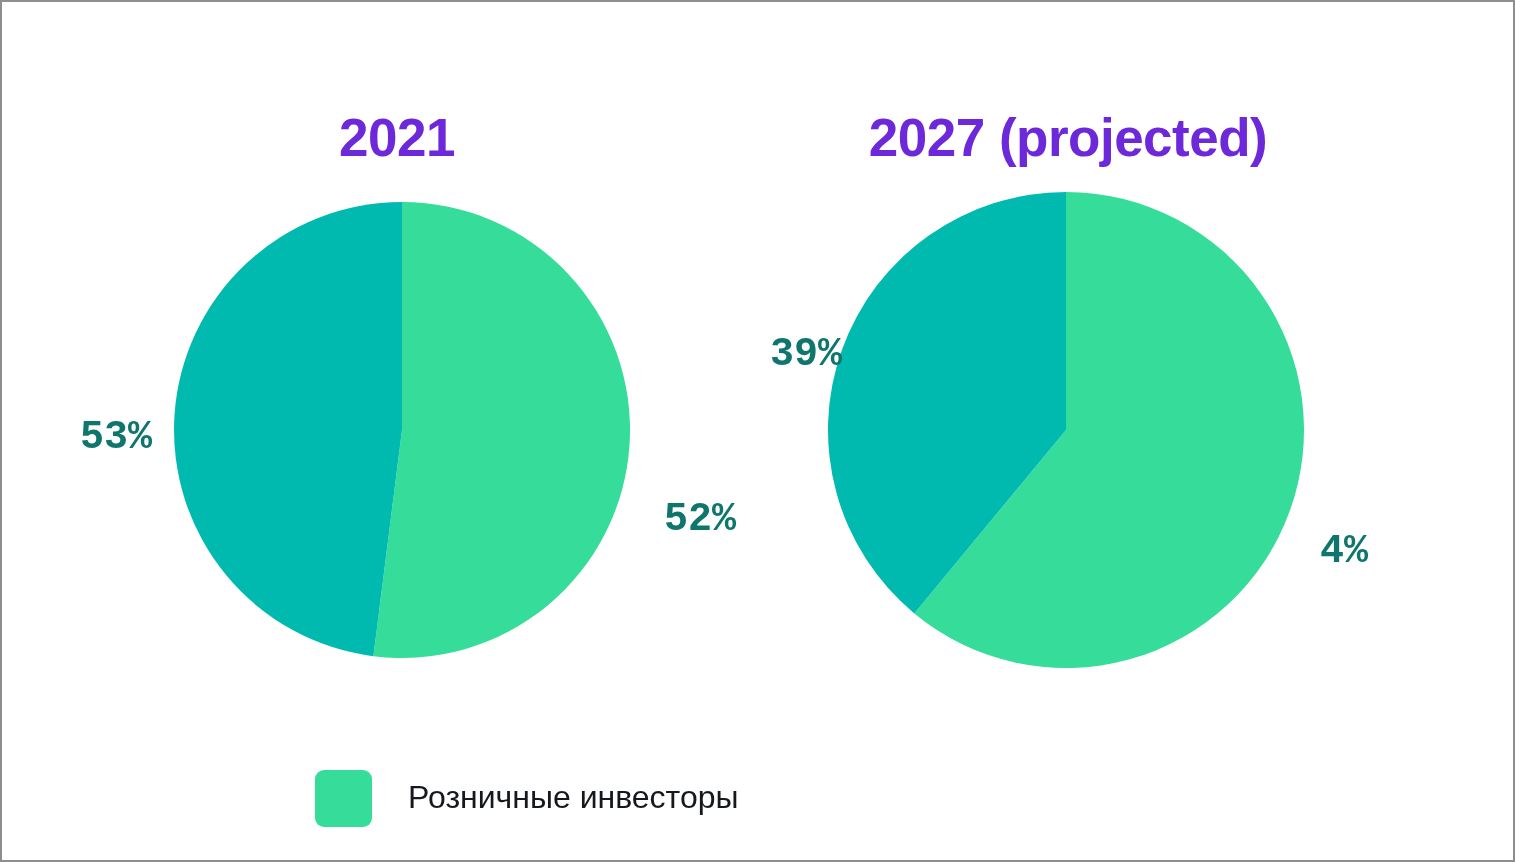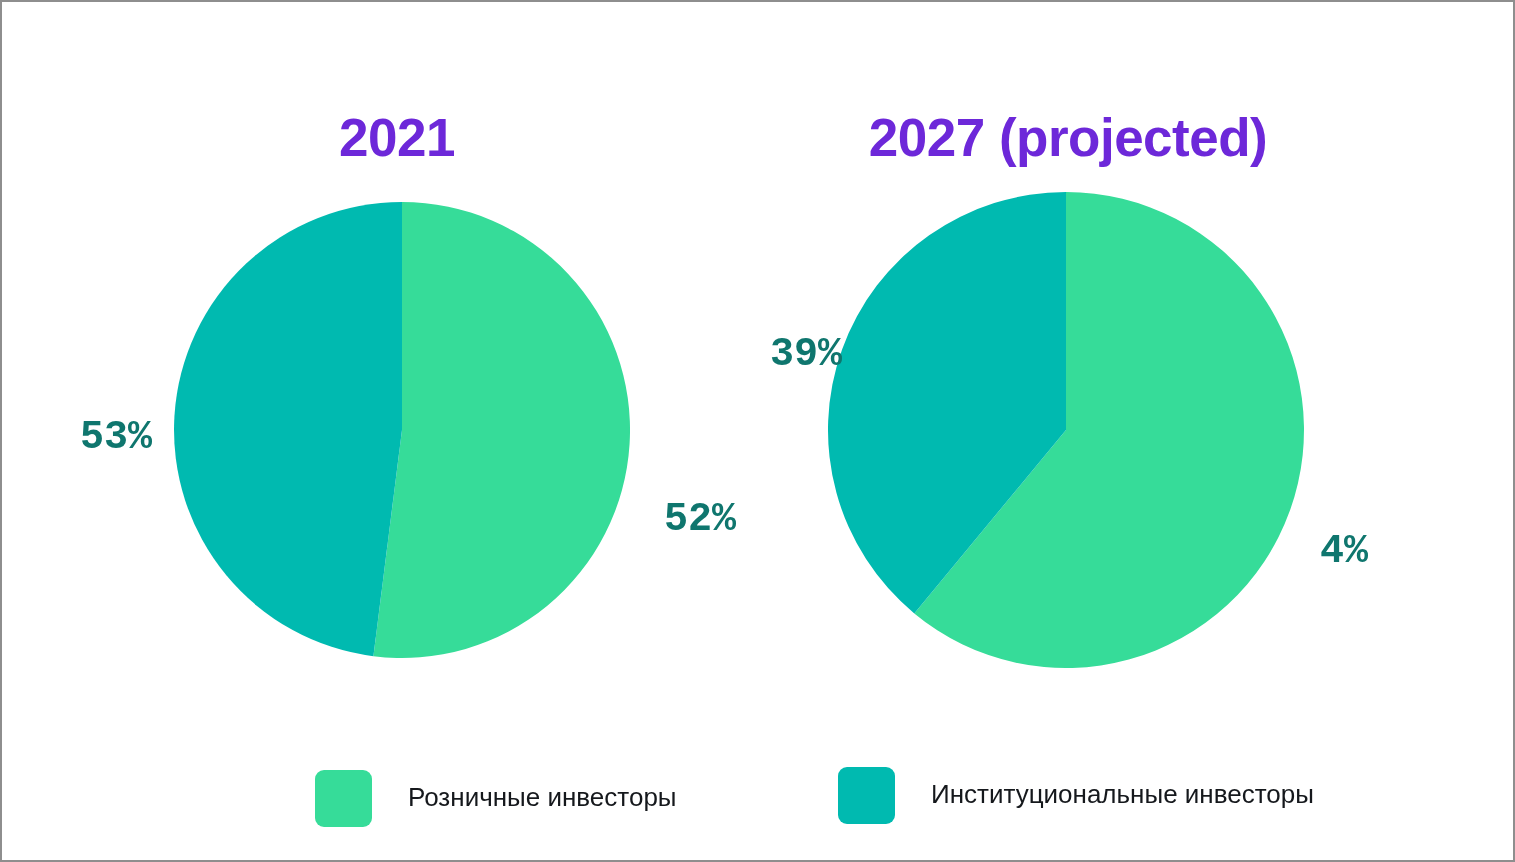--- a/index.html
+++ b/index.html
@@ -85,21 +85,21 @@
   .legend-swatch {
     width: 57px;
     height: 57px;
     border-radius: 9px;
     flex: 0 0 auto;
   }
   .legend-label {
     margin-left: 36px;
     font-family: "Liberation Sans", "DejaVu Sans", sans-serif;
     font-weight: normal;
-    font-size: 26px;
+    font-size: 32px;
     line-height: 38px;
     color: #15181c;
     max-width: 420px;
     padding-top: 8px;
   }
   #legend-item-retail .legend-label { white-space: nowrap; }
 </style>
 </head>
 <body>
 
@@ -135,20 +135,16 @@
 
   <div class="pct-label" id="pct-2030-retail">4%</div>
 
   <div id="legend">
 
     <div class="legend-item" id="legend-item-retail">
       <span class="legend-swatch" style="background:#36dc99"></span>
       <span class="legend-label">Розничные инвесторы</span>
     </div>
 
-    <div class="legend-item" id="legend-item-institution">
-      <span class="legend-swatch" style="background:#00bab0"></span>
-      <span class="legend-label">Институциональные инвесторы</span>
-    </div>
 
   </div>
 
 </div>
 
 </body></html>

